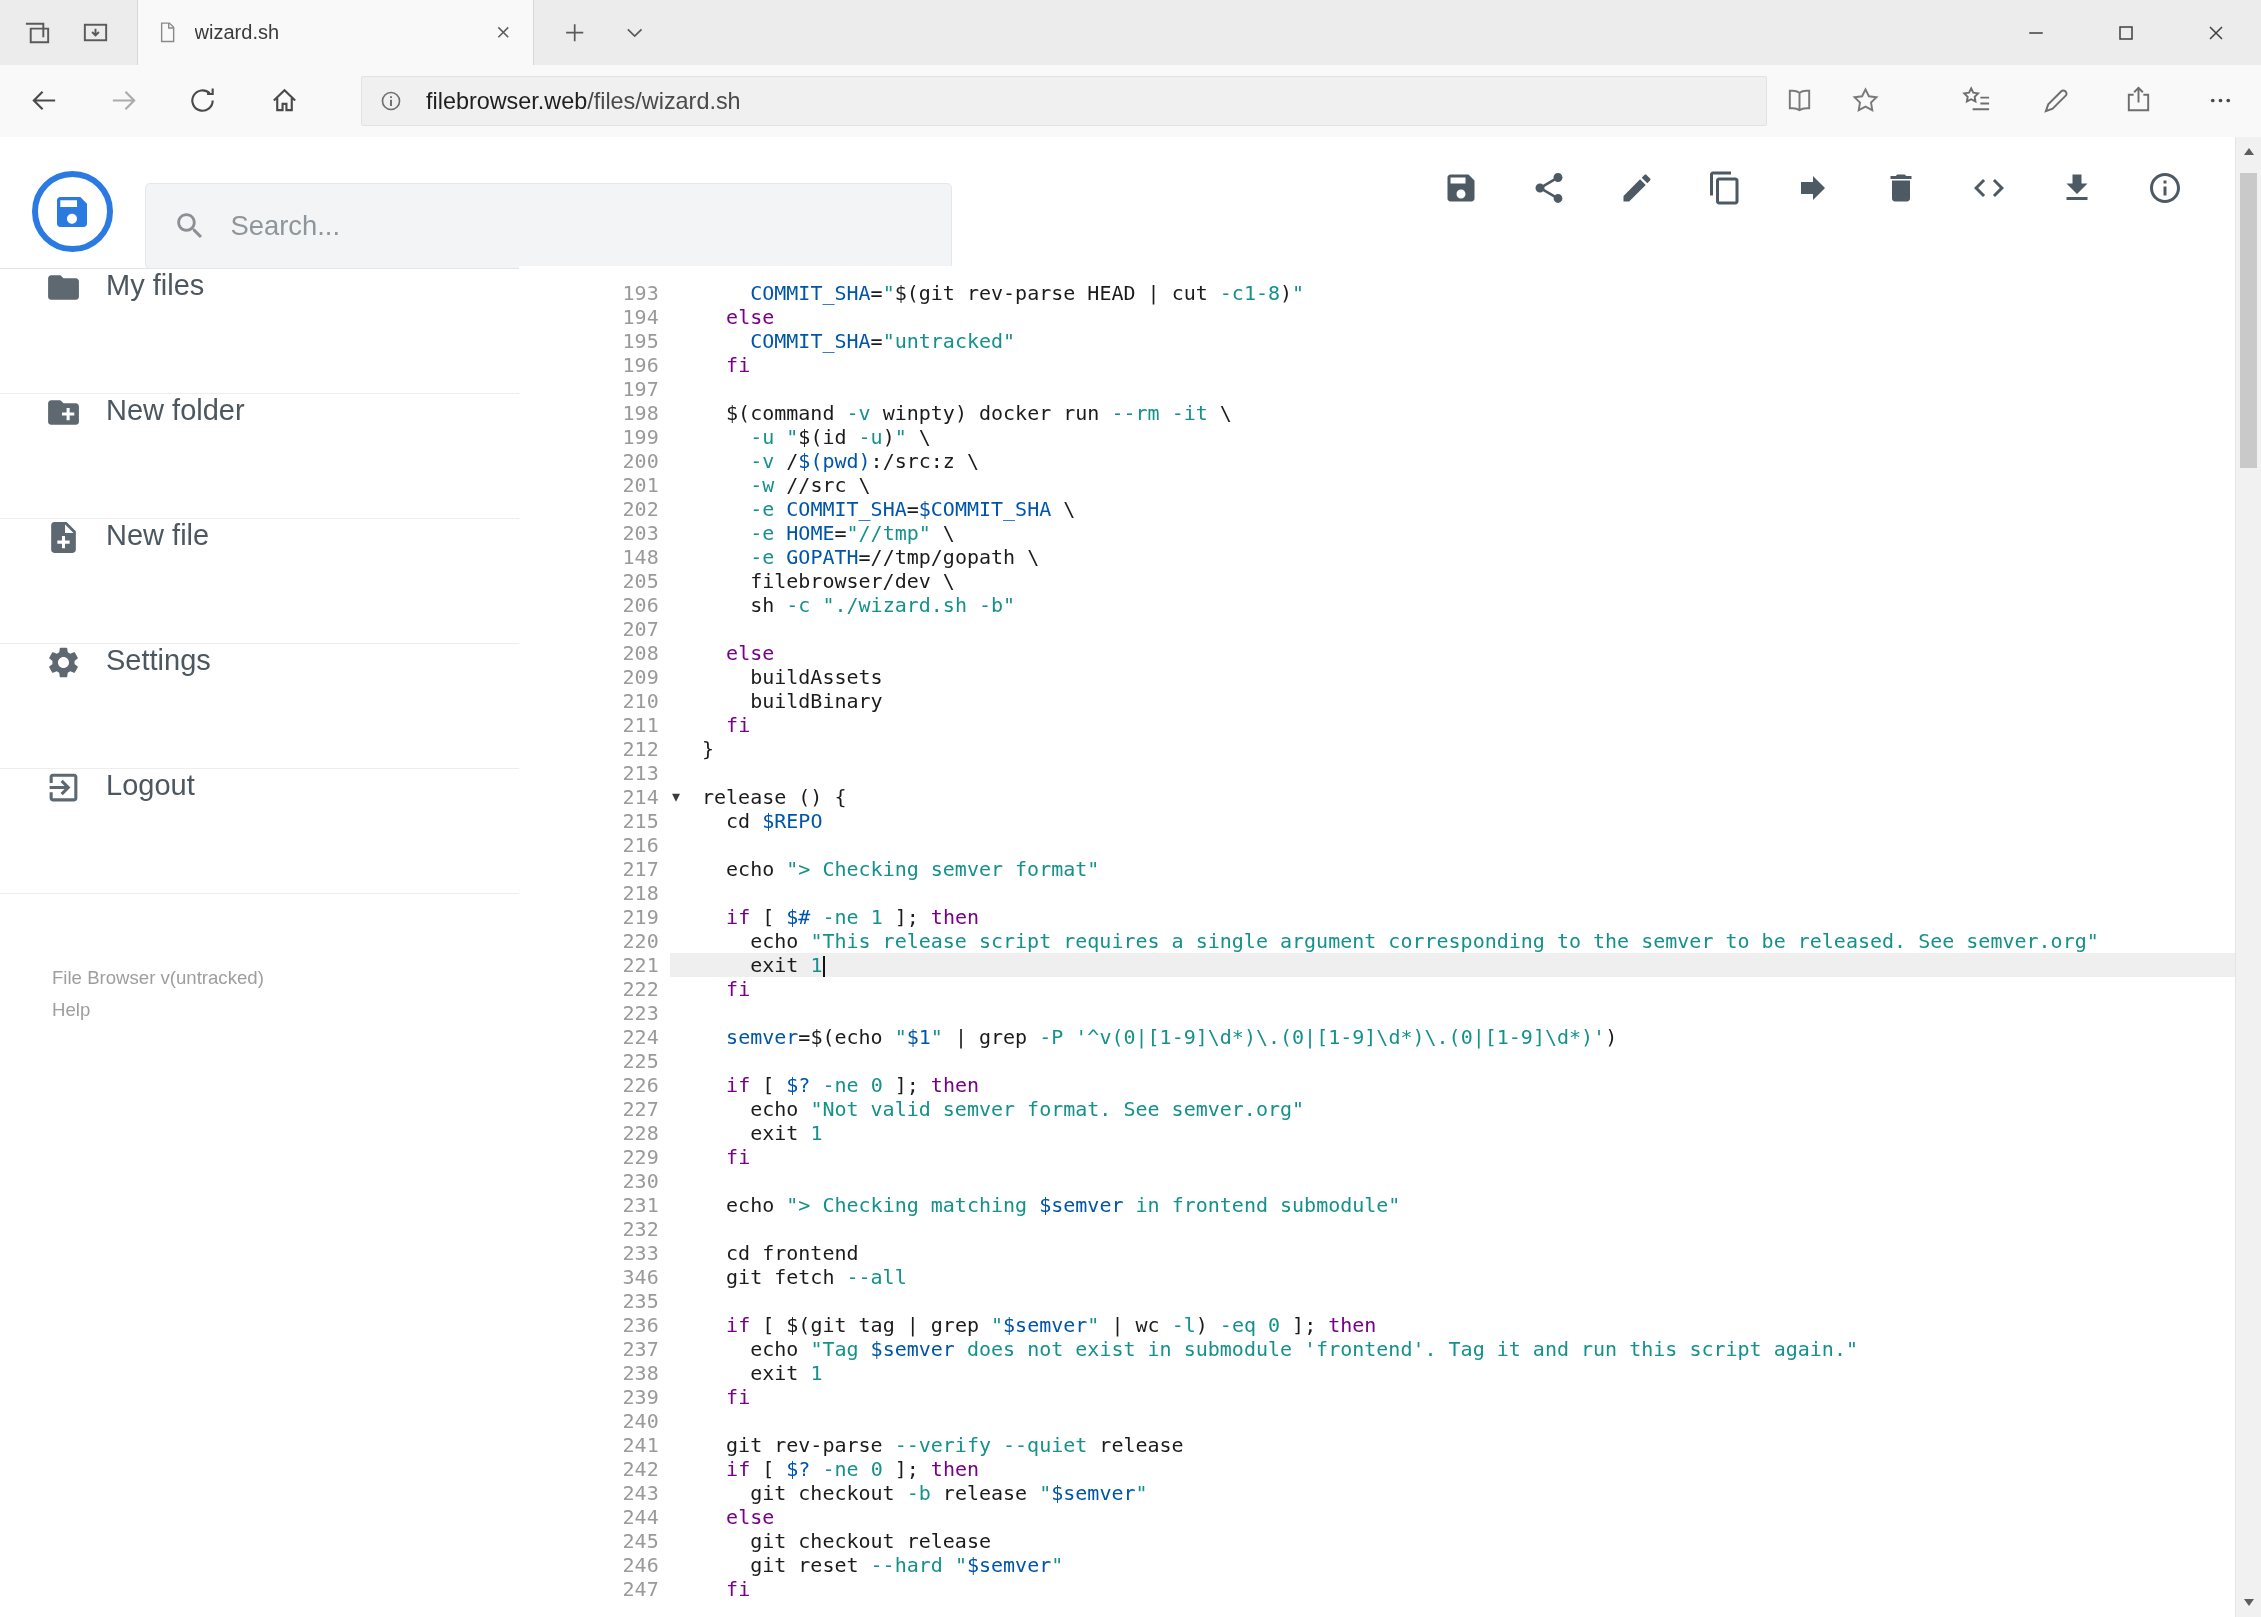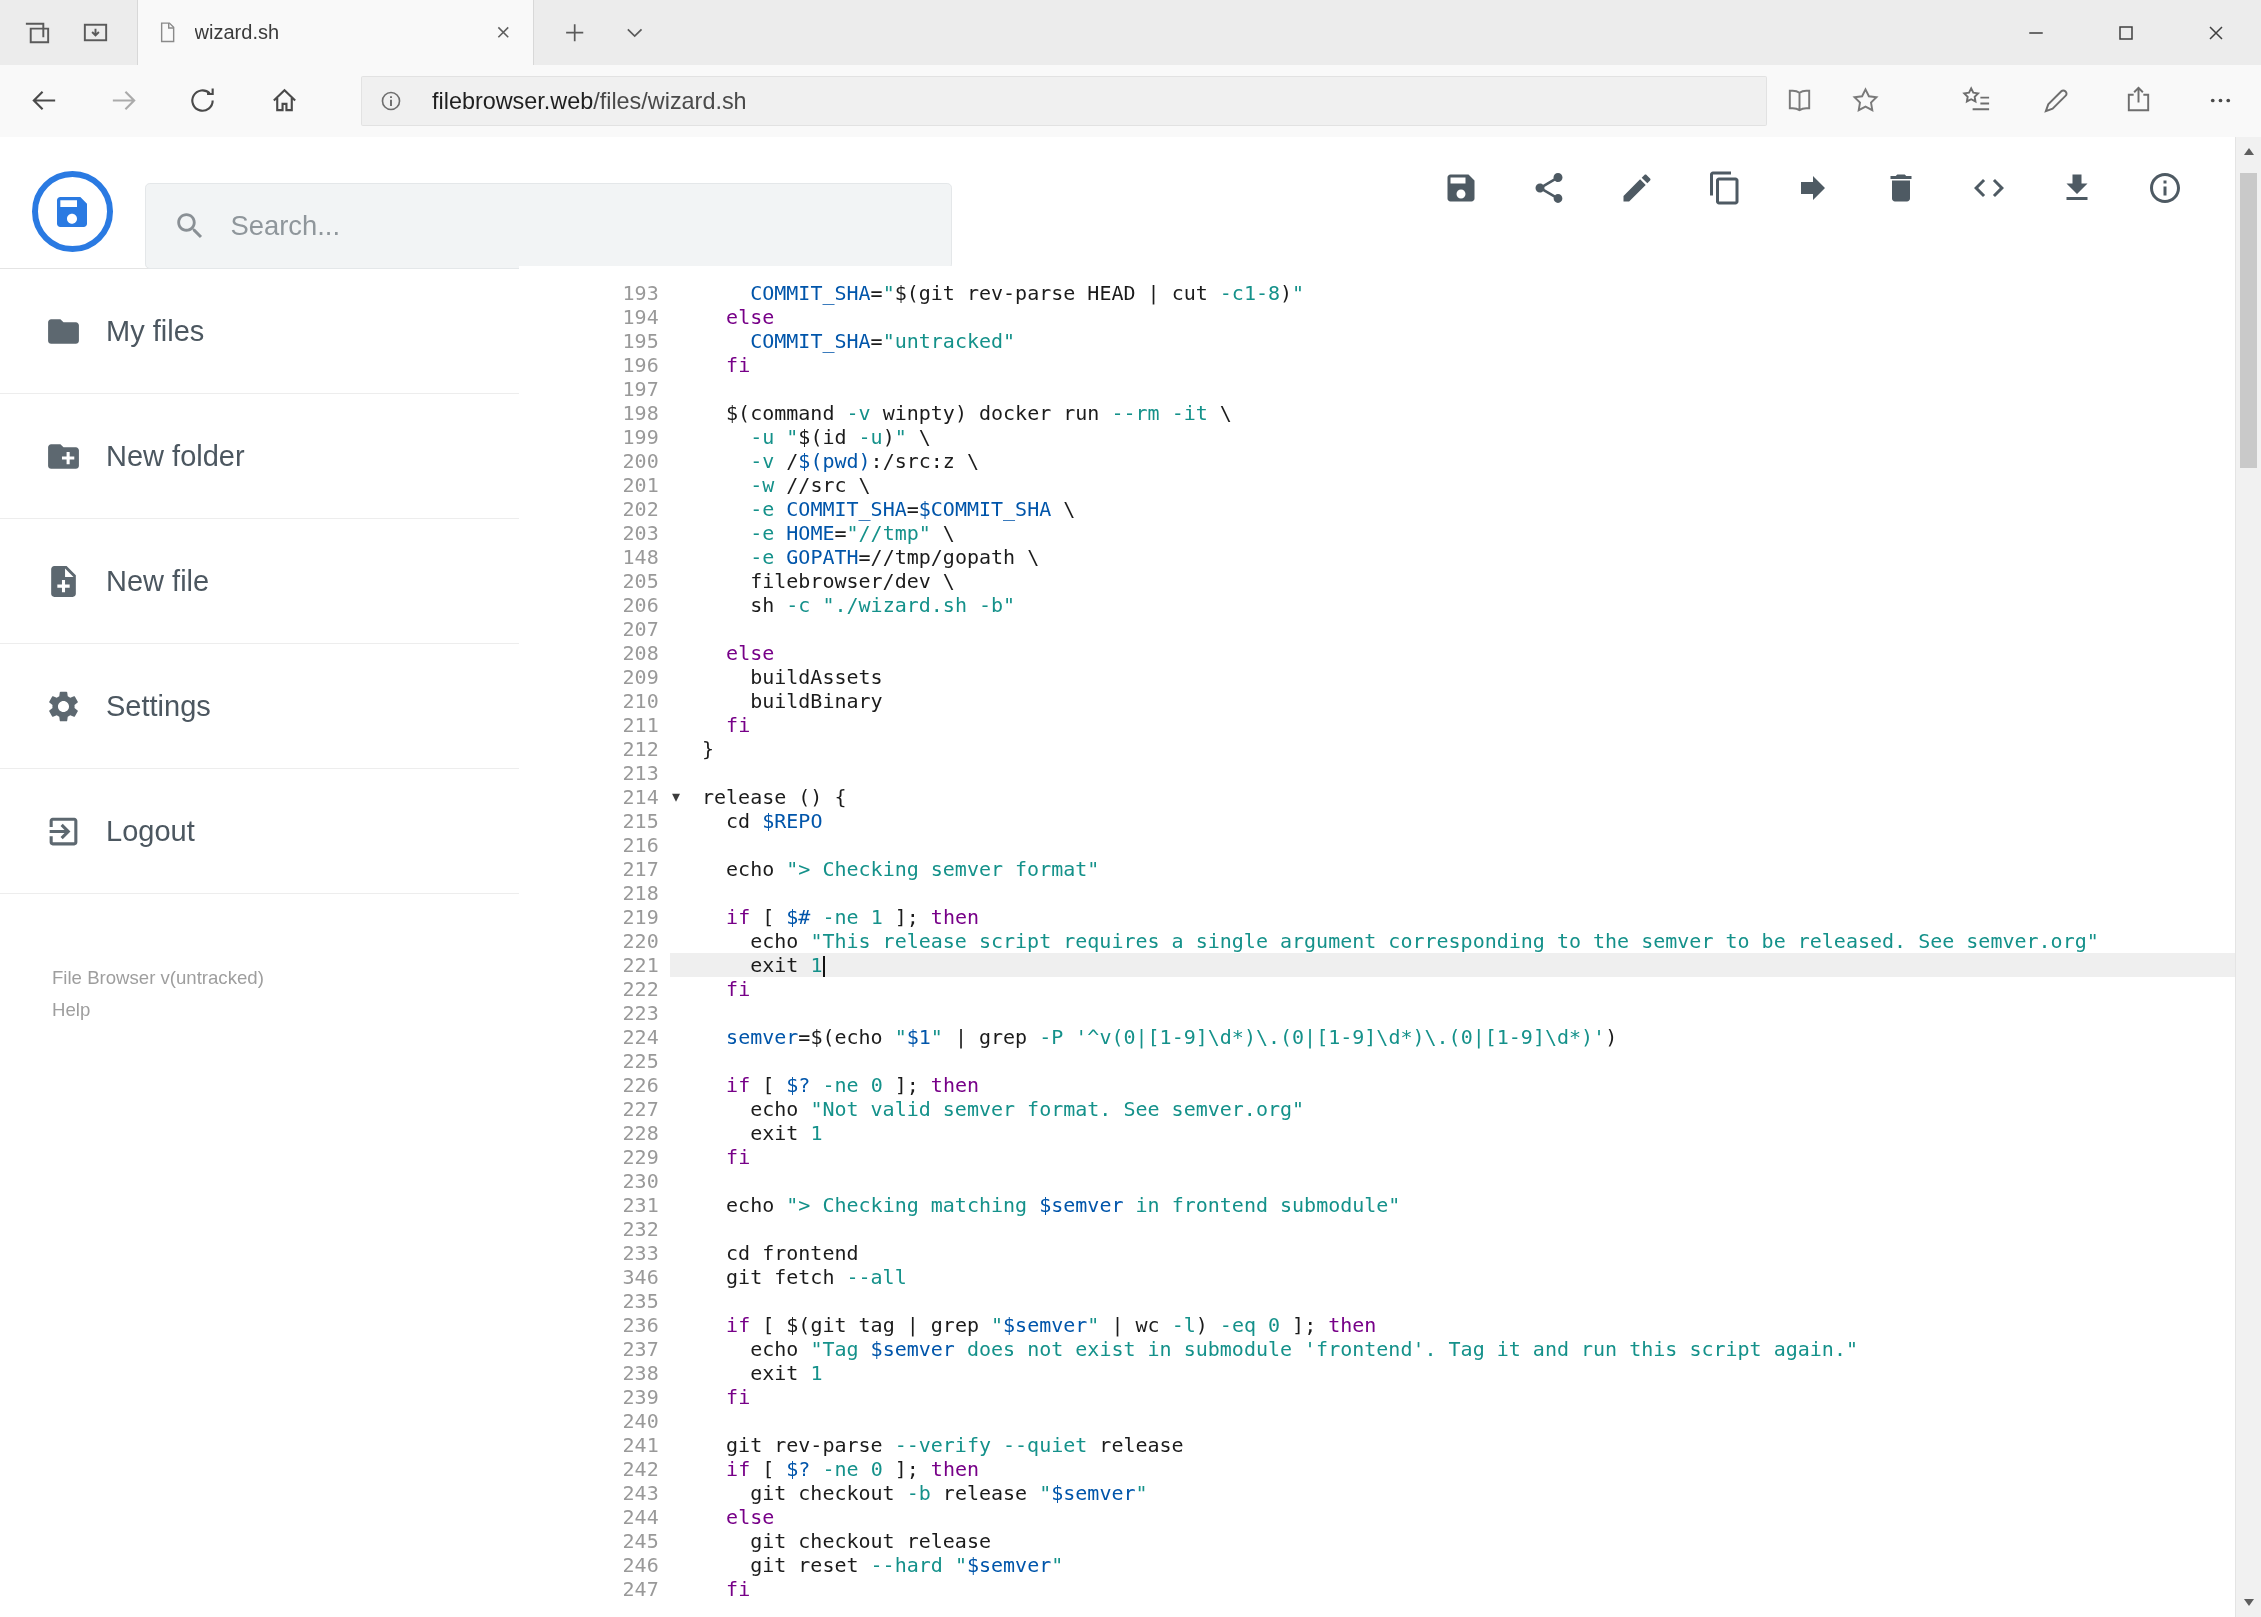--- a/index.html
+++ b/index.html
@@ -25,21 +25,21 @@
   .win button svg{width:24px;height:24px;}
 
   
   .navbar{position:absolute;left:0;top:65px;width:2261px;height:73px;background:#f9f9f9;
           border-bottom:0.8px solid #dcdcdc;box-sizing:border-box;}
   .nav-btn{position:absolute;top:9.7px;width:52px;height:52px;display:flex;align-items:center;justify-content:center;}
   .nb-back{left:18.6px;} .nb-fwd{left:97px;} .nb-refresh{left:176px;} .nb-home{left:258px;}
   .url-box{position:absolute;left:361px;top:11.3px;width:1406px;height:50px;background:#f0f0f0;
            border:0.8px solid #e2e2e2;border-radius:1.6px;box-sizing:border-box;display:flex;align-items:center;}
   .url-box svg{width:26px;height:26px;margin-left:16px;flex:0 0 auto;}
-  .url-text{margin-left:28px;font-size:23.4px;color:#1f1f1f;white-space:nowrap;}
+  .url-text{margin-left:22px;font-size:23.4px;color:#1f1f1f;white-space:nowrap;}
   .url-path{color:#4a4a4a;}
   .nb-read{left:1773px;} .nb-star{left:1839px;} .nb-hub{left:1950px;} .nb-pen{left:2030px;}
   .nb-share{left:2112px;} .nb-more{left:2194px;}
 
   
   .app-header{position:absolute;left:0;top:137px;width:2261px;height:132px;background:#fff;
               border-bottom:0.8px solid #e4e4e4;box-sizing:border-box;}
   .logo{position:absolute;left:31.5px;top:34px;width:81px;height:81px;border-radius:50%;
         border:6.5px solid var(--accent,#2a7ae2);box-sizing:border-box;display:flex;align-items:center;justify-content:center;background:#fff;}
   .logo svg{width:40px;height:40px;fill:var(--accent,#2a7ae2);}
@@ -48,21 +48,21 @@
   .search svg{width:34px;height:34px;margin-left:27.4px;fill:#8a9095;flex:0 0 auto;}
   .search input{flex:1;margin:0 24px 0 21px;border:0;background:none;outline:none;
                 font-size:27.4px;color:#333;font-family:inherit;}
   .search input::placeholder{color:#8f969b;}
   #toolbar-icons{position:absolute;right:70px;top:25px;display:flex;gap:36px;}
   .tb-btn{width:52px;height:52px;display:flex;align-items:center;justify-content:center;}
   .tb-btn svg{width:36px;height:36px;fill:#4e5a63;}
 
   
   .sidebar{position:absolute;left:0;top:269px;width:519px;height:1348px;background:#fff;}
-  .sb-item{height:124px;display:flex;align-items:center;border-bottom:0.8px solid #ededed;}
+  .sb-item{height:124px;display:flex;border-bottom:0.8px solid #ededed;}
   .sb-item svg{width:37px;height:37px;margin-left:45px;fill:#5d6870;flex:0 0 auto;}
   .sb-label{margin-left:24px;font-size:29px;color:#4c5760;}
   .sb-footer{margin-top:68px;margin-left:52px;font-size:18.6px;color:#9e9e9e;line-height:32px;}
 
   
   .editor{position:absolute;left:519px;top:266px;width:1716px;height:1348px;background:#fff;
           overflow:hidden;padding-top:15.3px;box-sizing:border-box;}
   .code-row{position:relative;display:flex;height:24px;white-space:pre;
             font-family:"DejaVu Sans Mono",monospace;font-size:20px;line-height:24px;}
   .gutter{flex:0 0 151px;text-align:right;padding-right:11.3px;box-sizing:border-box;color:#999;}

